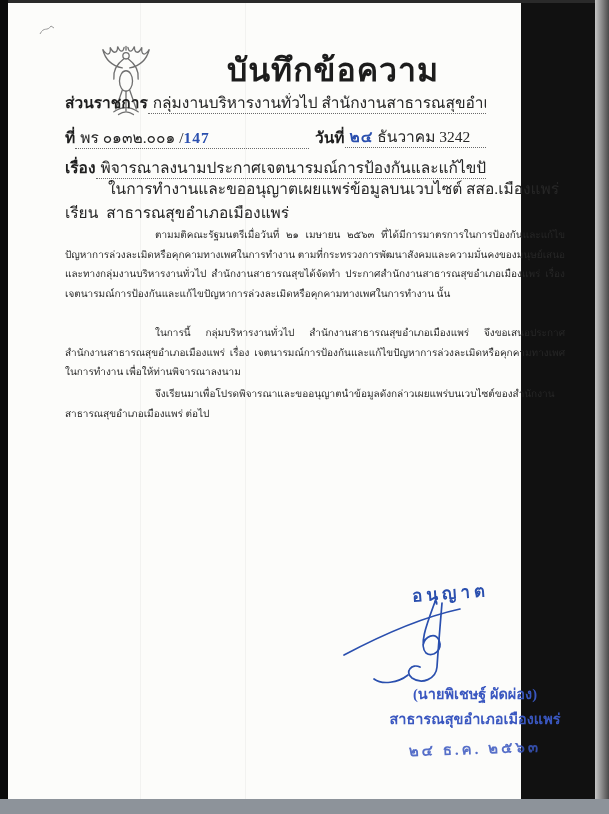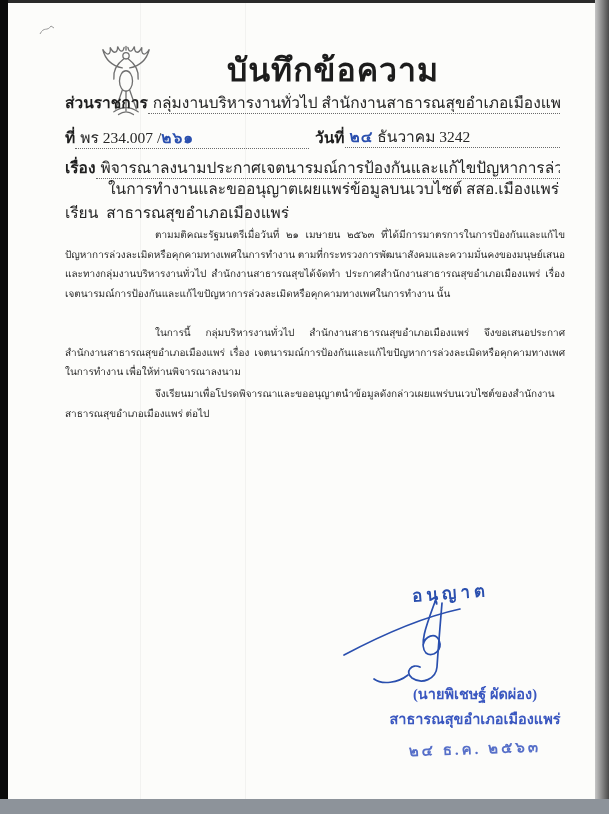--- a/index.html
+++ b/index.html
@@ -9,21 +9,21 @@
     font-family:"Liberation Serif","DejaVu Serif",serif;
     position:relative;overflow:hidden;
   }
   .scan{position:absolute;inset:0;background:#111;}
   .edge-top{position:absolute;left:0;top:0;width:609px;height:3px;background:#2a2a2a;z-index:3;}
   .edge-left{position:absolute;left:0;top:0;width:8px;height:814px;background:#0b0b0b;z-index:3;}
   .edge-right{position:absolute;right:0;top:0;width:14px;height:814px;
     background:linear-gradient(to right,#c6c6c6,#4a4a4a);z-index:3;}
   .edge-bottom{position:absolute;left:0;bottom:0;width:609px;height:15px;background:#8d939a;z-index:3;}
   .page{
-    position:absolute;left:8px;top:3px;width:587px;height:796px;
+    position:absolute;left:8px;top:3px;width:513px;height:796px;
     background:#fcfcfa;color:#262626;z-index:2;
   }
   .fold{position:absolute;top:0;bottom:0;width:1px;background:rgba(0,0,0,0.04);}
   .pencil{position:absolute;left:30px;top:20px;}
   .garuda{position:absolute;left:90px;top:40px;}
   .doc-title{
     position:absolute;left:165px;top:41px;width:320px;
     text-align:center;font-size:32px;font-weight:bold;color:#1c1c1c;
     letter-spacing:1px;
   }
@@ -88,21 +88,21 @@
     <div class="doc-title">บันทึกข้อความ</div>
 
     <div class="hline" style="top:90px;">
       <span class="hlabel">ส่วนราชการ</span>
       <span class="dotfill">กลุ่มงานบริหารงานทั่วไป  สำนักงานสาธารณสุขอำเภอเมืองแพร่  โทร ๐๕๔ ๕๑๑๒๒๐</span>
     </div>
 
     <div class="hline" style="top:124px;">
       <span class="half-l">
         <span class="hlabel">ที่</span>
-        <span class="dotfill"><span>พร 234.007 /</span><span class="hand">๒๖๑</span></span>
+        <span class="dotfill"><span>พร ๐๑๓๒.๐๐๑ /</span><span class="hand">147</span></span>
       </span>
       <span class="half-r">
         <span class="hlabel">วันที่</span>
         <span class="dotfill"><span class="hand">๒๔</span> <span>ธันวาคม 3242</span></span>
       </span>
     </div>
 
     <div class="hline" style="top:155px;">
       <span class="hlabel">เรื่อง</span>
       <span class="dotfill">พิจารณาลงนามประกาศเจตนารมณ์การป้องกันและแก้ไขปัญหาการล่วงละเมิดหรือคุกคามทางเพศ</span>

